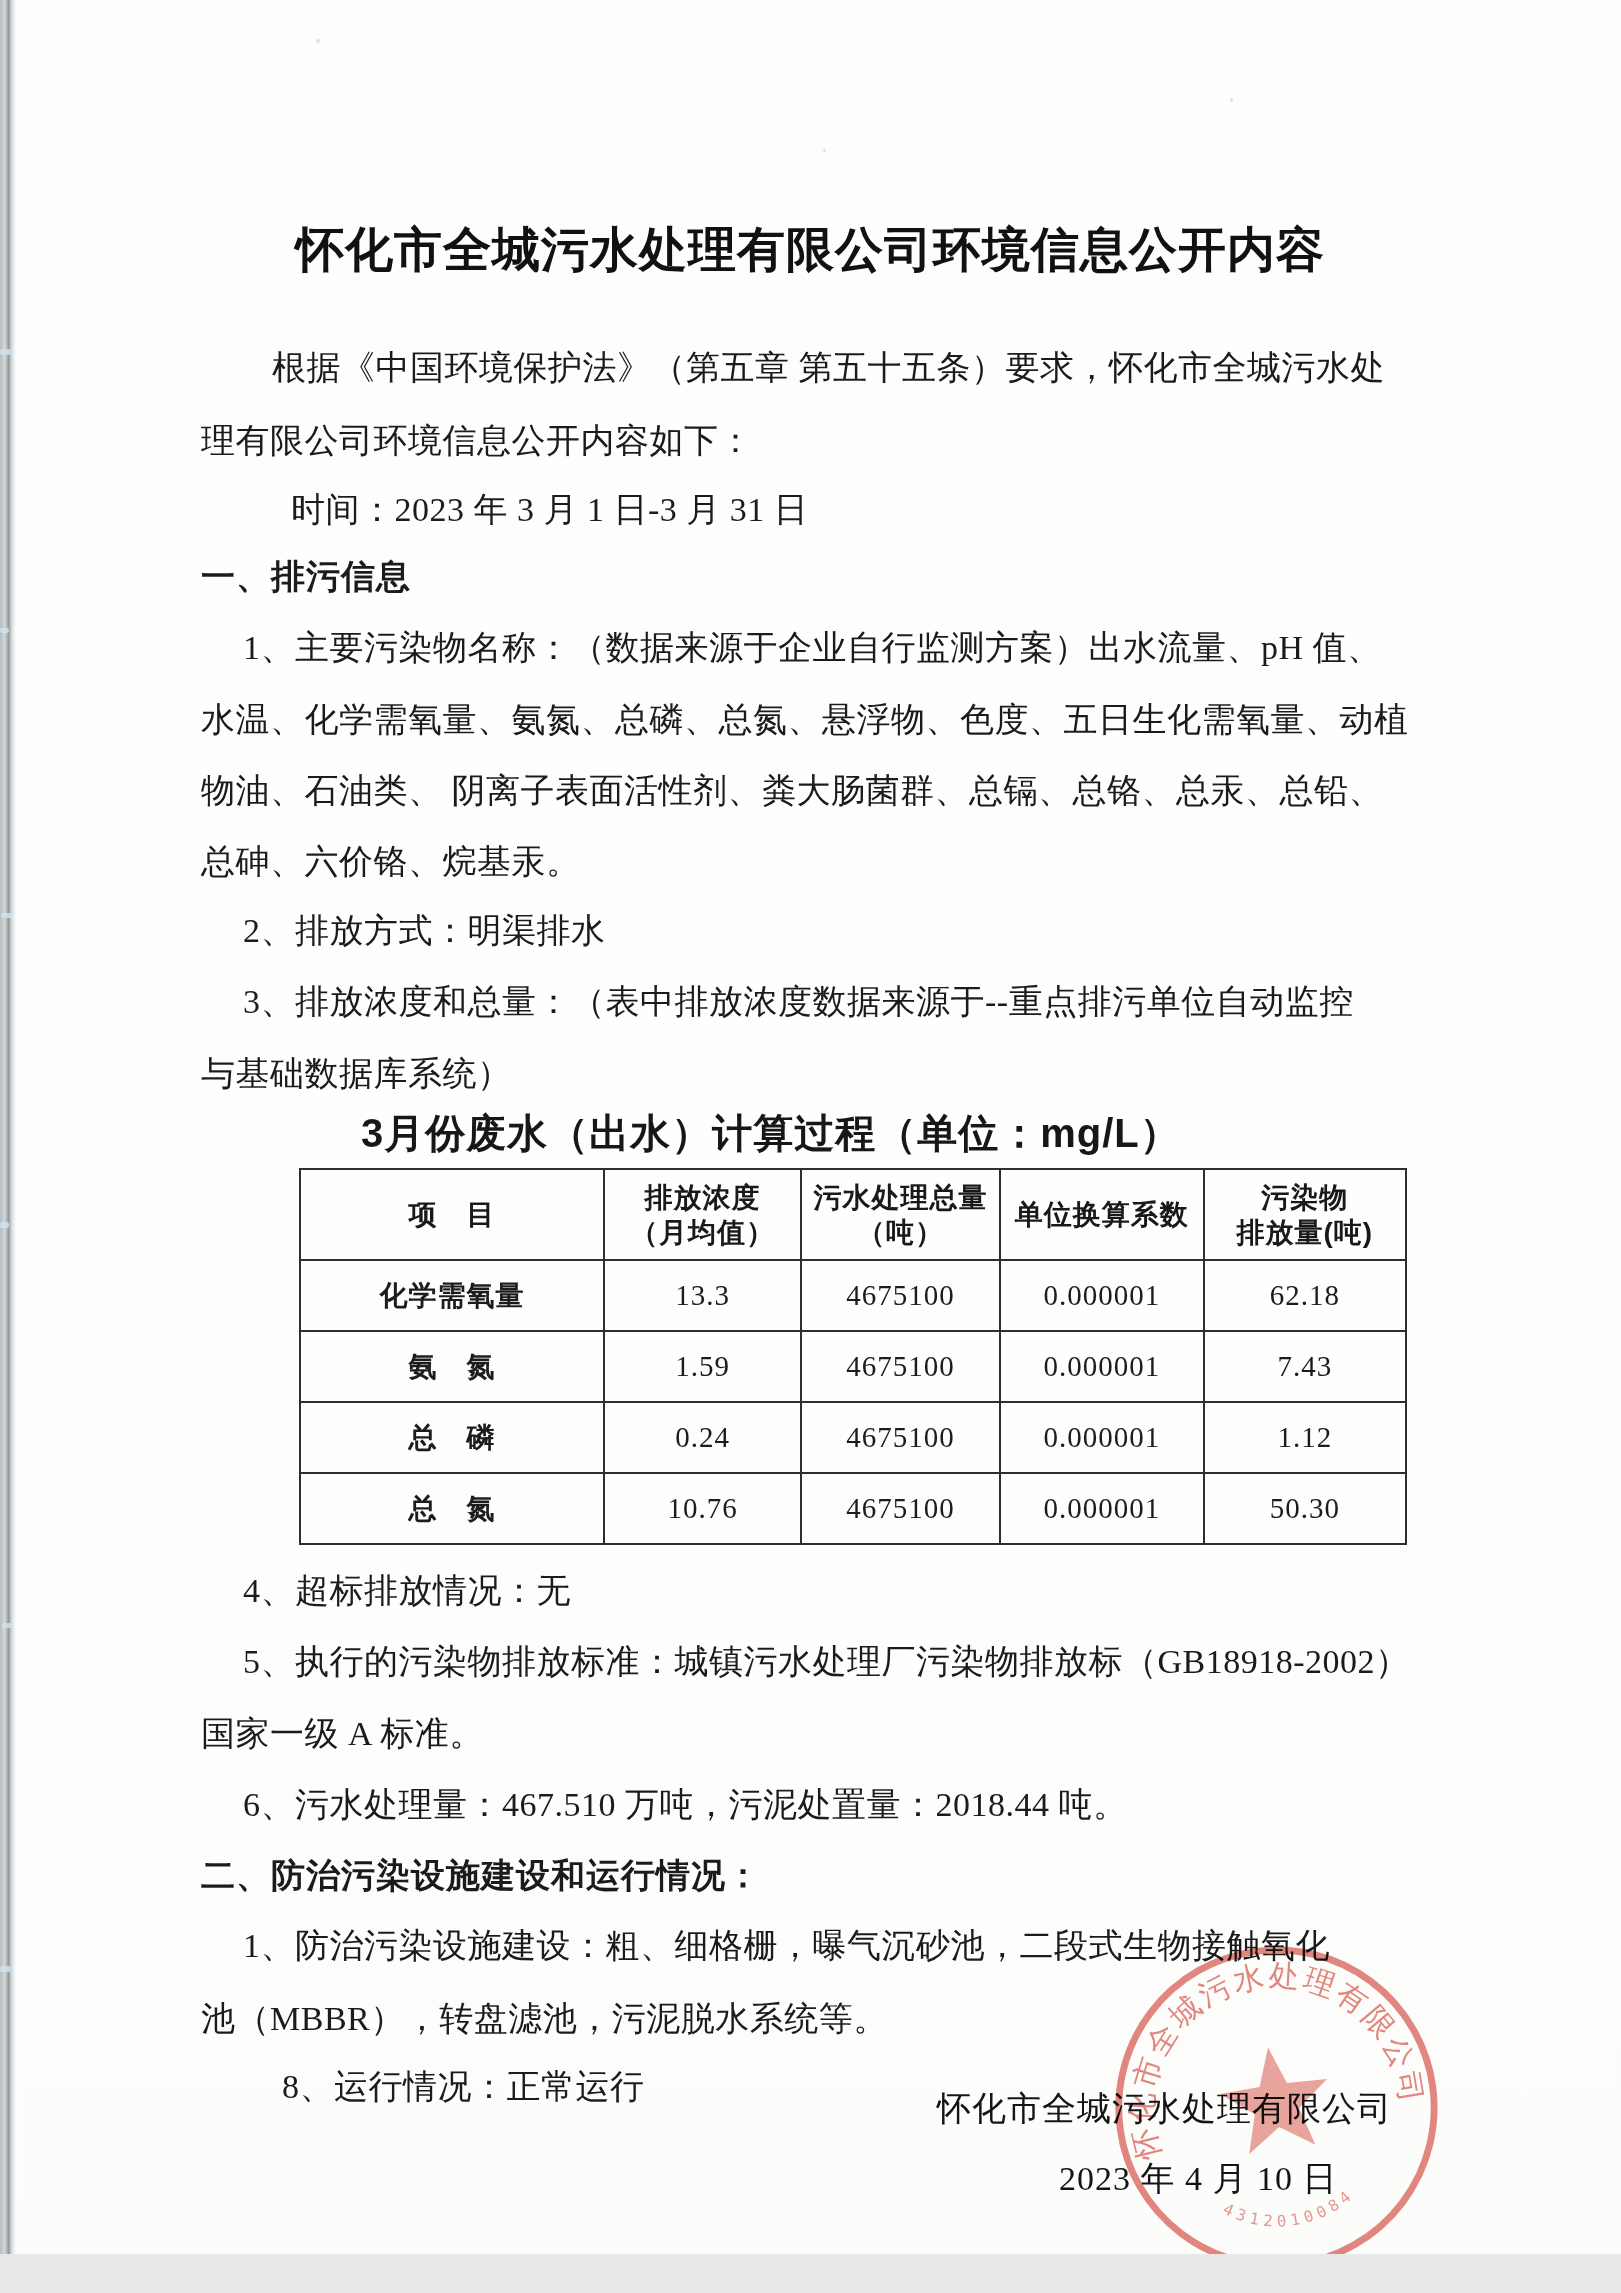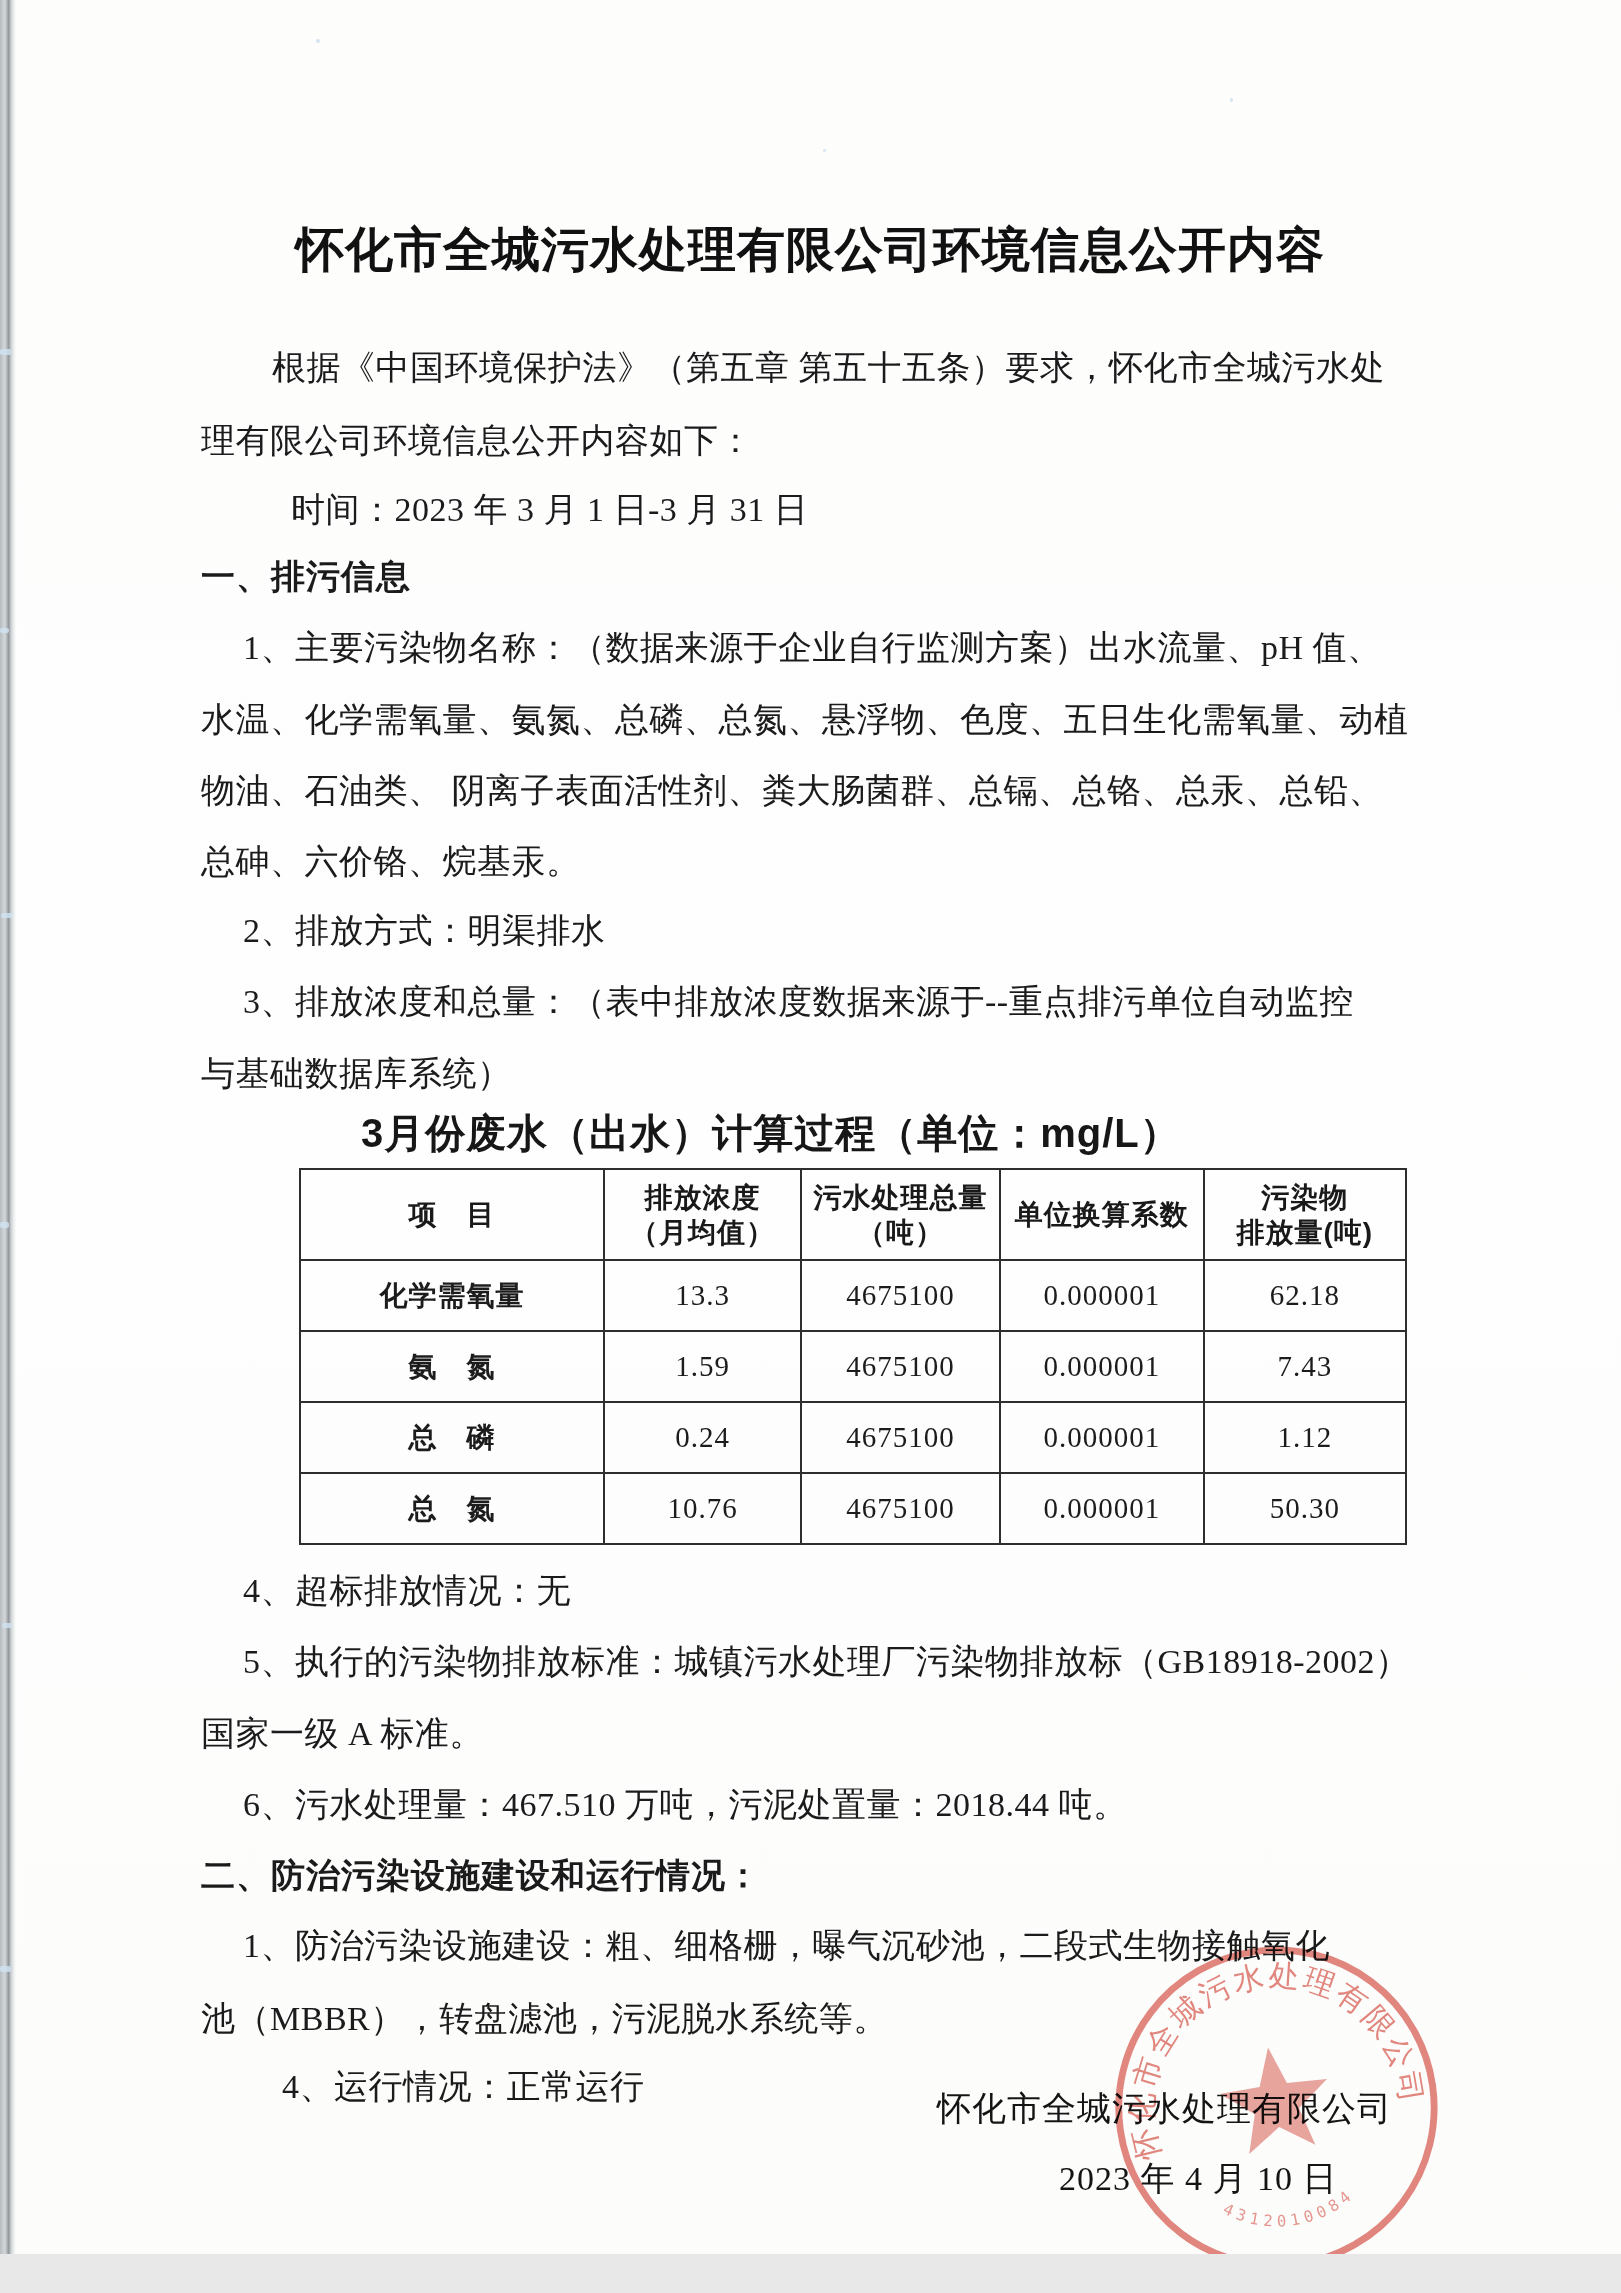--- a/index.html
+++ b/index.html
@@ -146,21 +146,21 @@
     </table>
 
   <div class="line" style="left:243px;top:1568px;">4、超标排放情况：无</div>
   <div class="line" style="left:243px;top:1639px;">5、执行的污染物排放标准：城镇污水处理厂污染物排放标（GB18918-2002）</div>
   <div class="line" style="left:201px;top:1711px;">国家一级 A 标准。</div>
   <div class="line" style="left:243px;top:1782px;">6、污水处理量：467.510 万吨，污泥处置量：2018.44 吨。</div>
 
   <div class="line hei" style="left:201px;top:1853px;">二、防治污染设施建设和运行情况：</div>
   <div class="line" style="left:243px;top:1923px;">1、防治污染设施建设：粗、细格栅，曝气沉砂池，二段式生物接触氧化</div>
   <div class="line" style="left:201px;top:1996px;">池（MBBR），转盘滤池，污泥脱水系统等。</div>
-  <div class="line" style="left:282px;top:2064px;">4、运行情况：正常运行</div>
+  <div class="line" style="left:282px;top:2064px;">8、运行情况：正常运行</div>
 
   <div class="sig" style="left:937px;top:2086px;">怀化市全城污水处理有限公司</div>
   <div class="sig" style="left:1059px;top:2156px;">2023 年 4 月 10 日</div>
 
   <svg class="stamp" viewBox="0 0 390 362">
     <g transform="rotate(-8 195 176)" opacity="0.82">
       <circle cx="195" cy="172" r="161" fill="none" stroke="#d85a4e" stroke-width="7"></circle>
       <path id="arcTop" d="M 73 210 A 127 127 0 1 1 317 210" fill="none"></path>
       <path id="arcBottom" d="M 122 268 A 118 118 0 0 0 268 268" fill="none"></path>
       <text font-family="Liberation Serif, DejaVu Serif, serif" font-size="31" fill="#d85a4e" letter-spacing="3">

